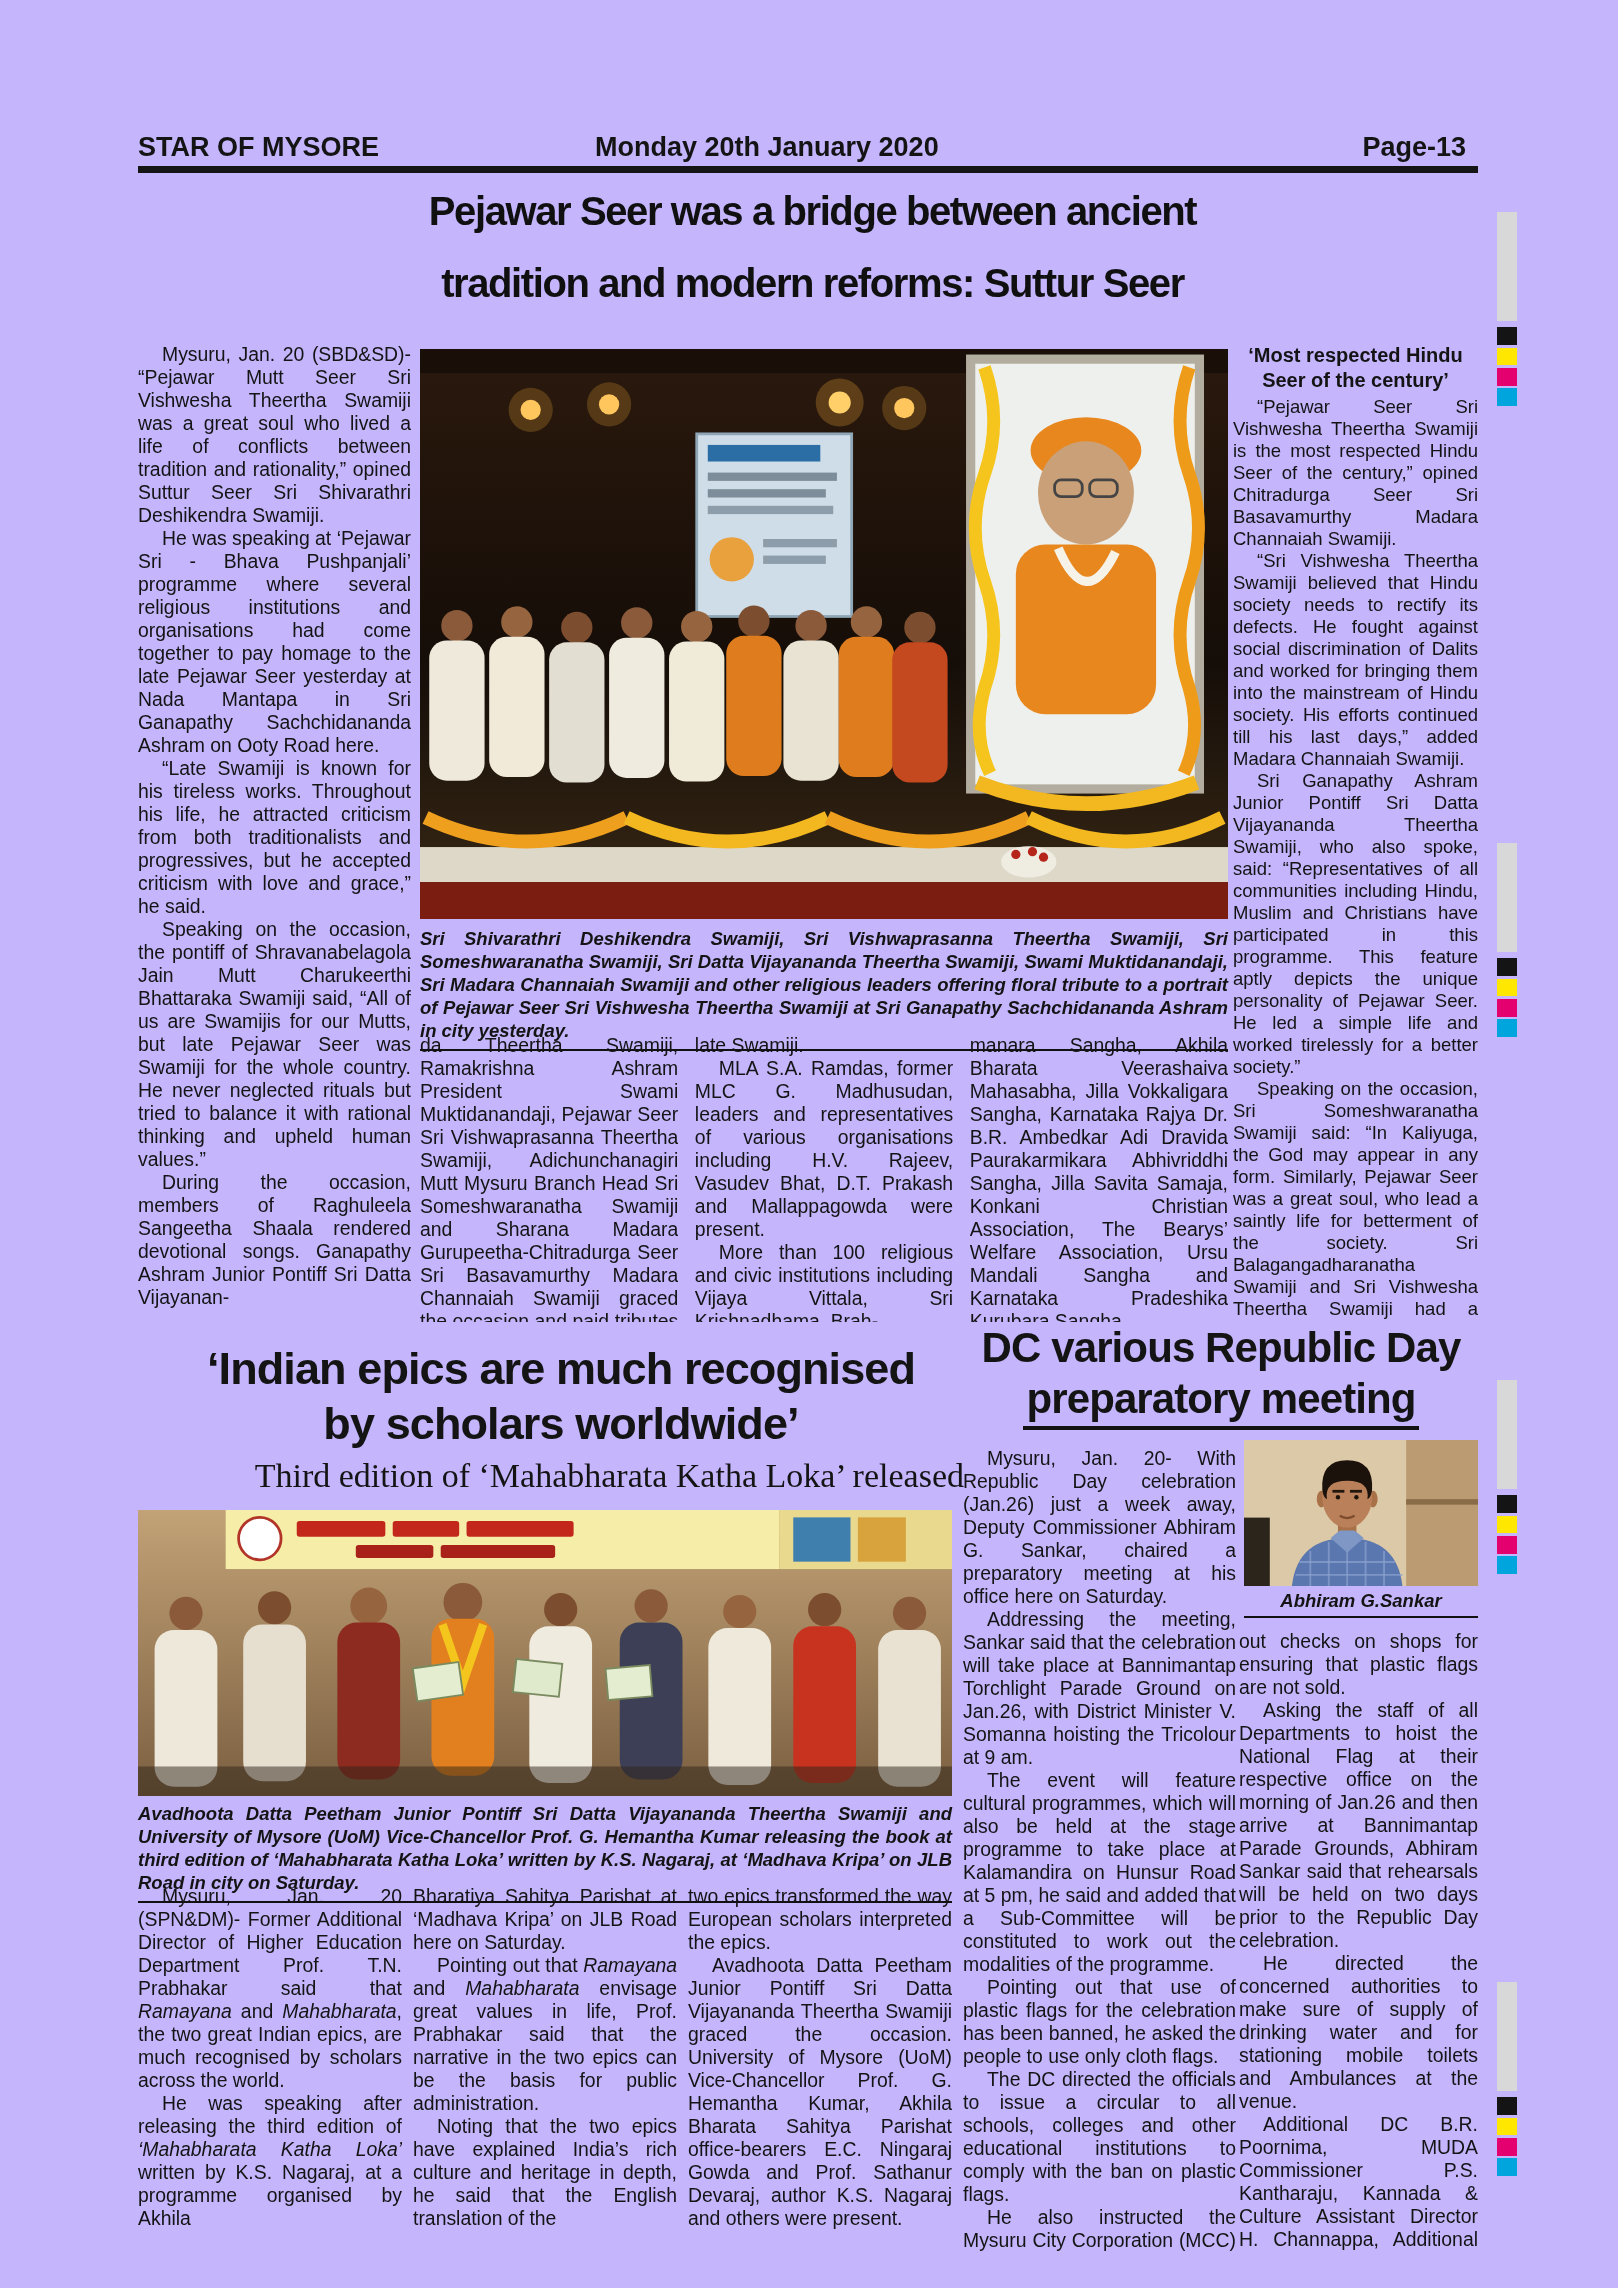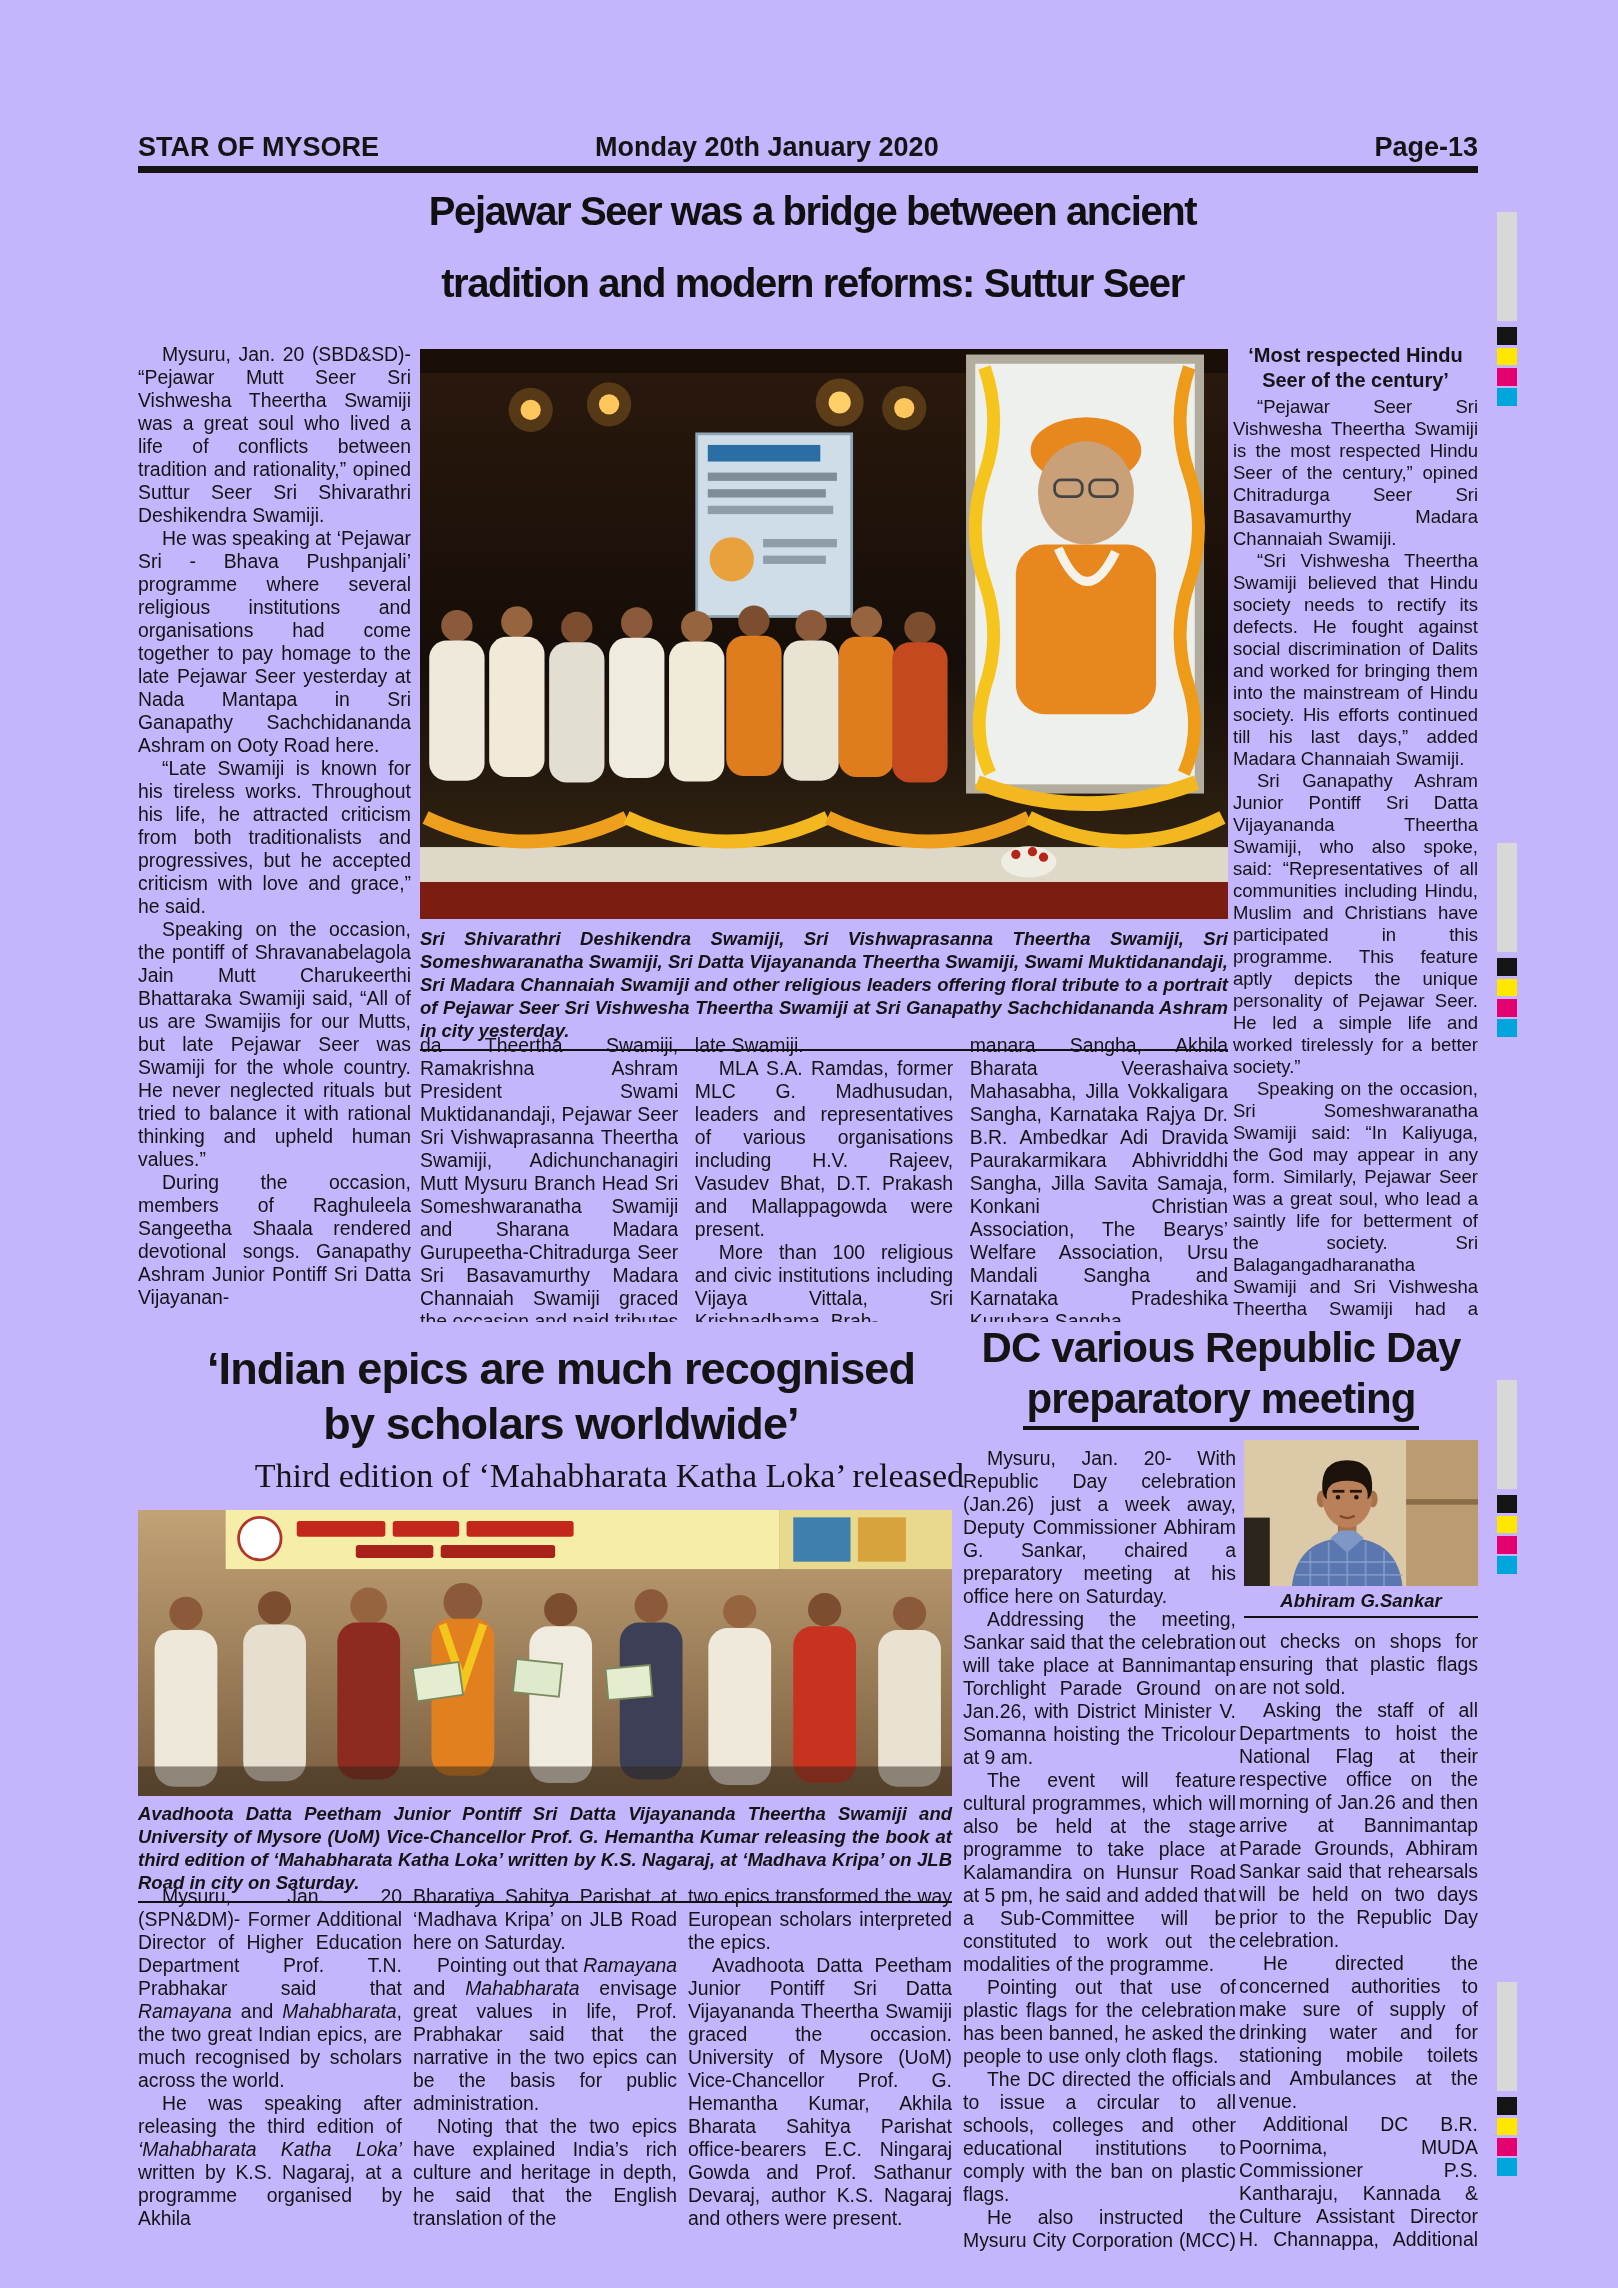--- a/index.html
+++ b/index.html
@@ -3,21 +3,21 @@
 <meta charset="utf-8">
 <style>
   html,body{margin:0;padding:0;background:#8f8f8f;}
   #page{position:relative;width:1619px;height:2289px;background:#c4b5fd;
         font-family:"Liberation Sans",sans-serif;color:#141414;overflow:hidden;}
 
   
   .masthead{position:absolute;left:138px;top:132px;width:1340px;height:31px;
             font-weight:bold;font-size:27px;}
   .mast-date{position:absolute;left:457px;top:0;}
-  .mast-page{position:absolute;right:0;top:0;}
+  .mast-page{position:absolute;right:12px;top:0;}
   .mast-rule{position:absolute;left:138px;top:166px;width:1340px;height:6.5px;background:#151515;}
 
   
   .h1{position:absolute;left:137px;top:175px;width:1351px;margin:0;text-align:center;
       font-size:40px;line-height:72px;font-weight:bold;letter-spacing:-1.4px;color:#101010;}
   .h2{position:absolute;left:138px;top:1325px;width:814px;margin:16px;text-align:center;
       font-size:45px;line-height:55px;font-weight:bold;letter-spacing:-0.9px;}
   .h2sub{position:absolute;left:138px;top:1443px;width:814px;margin:12px;text-align:right;
       font-family:"Liberation Serif",serif;font-size:34px;font-weight:normal;line-height:41px;}
   .h3{position:absolute;left:963px;top:1322px;width:516px;margin:0;text-align:center;

